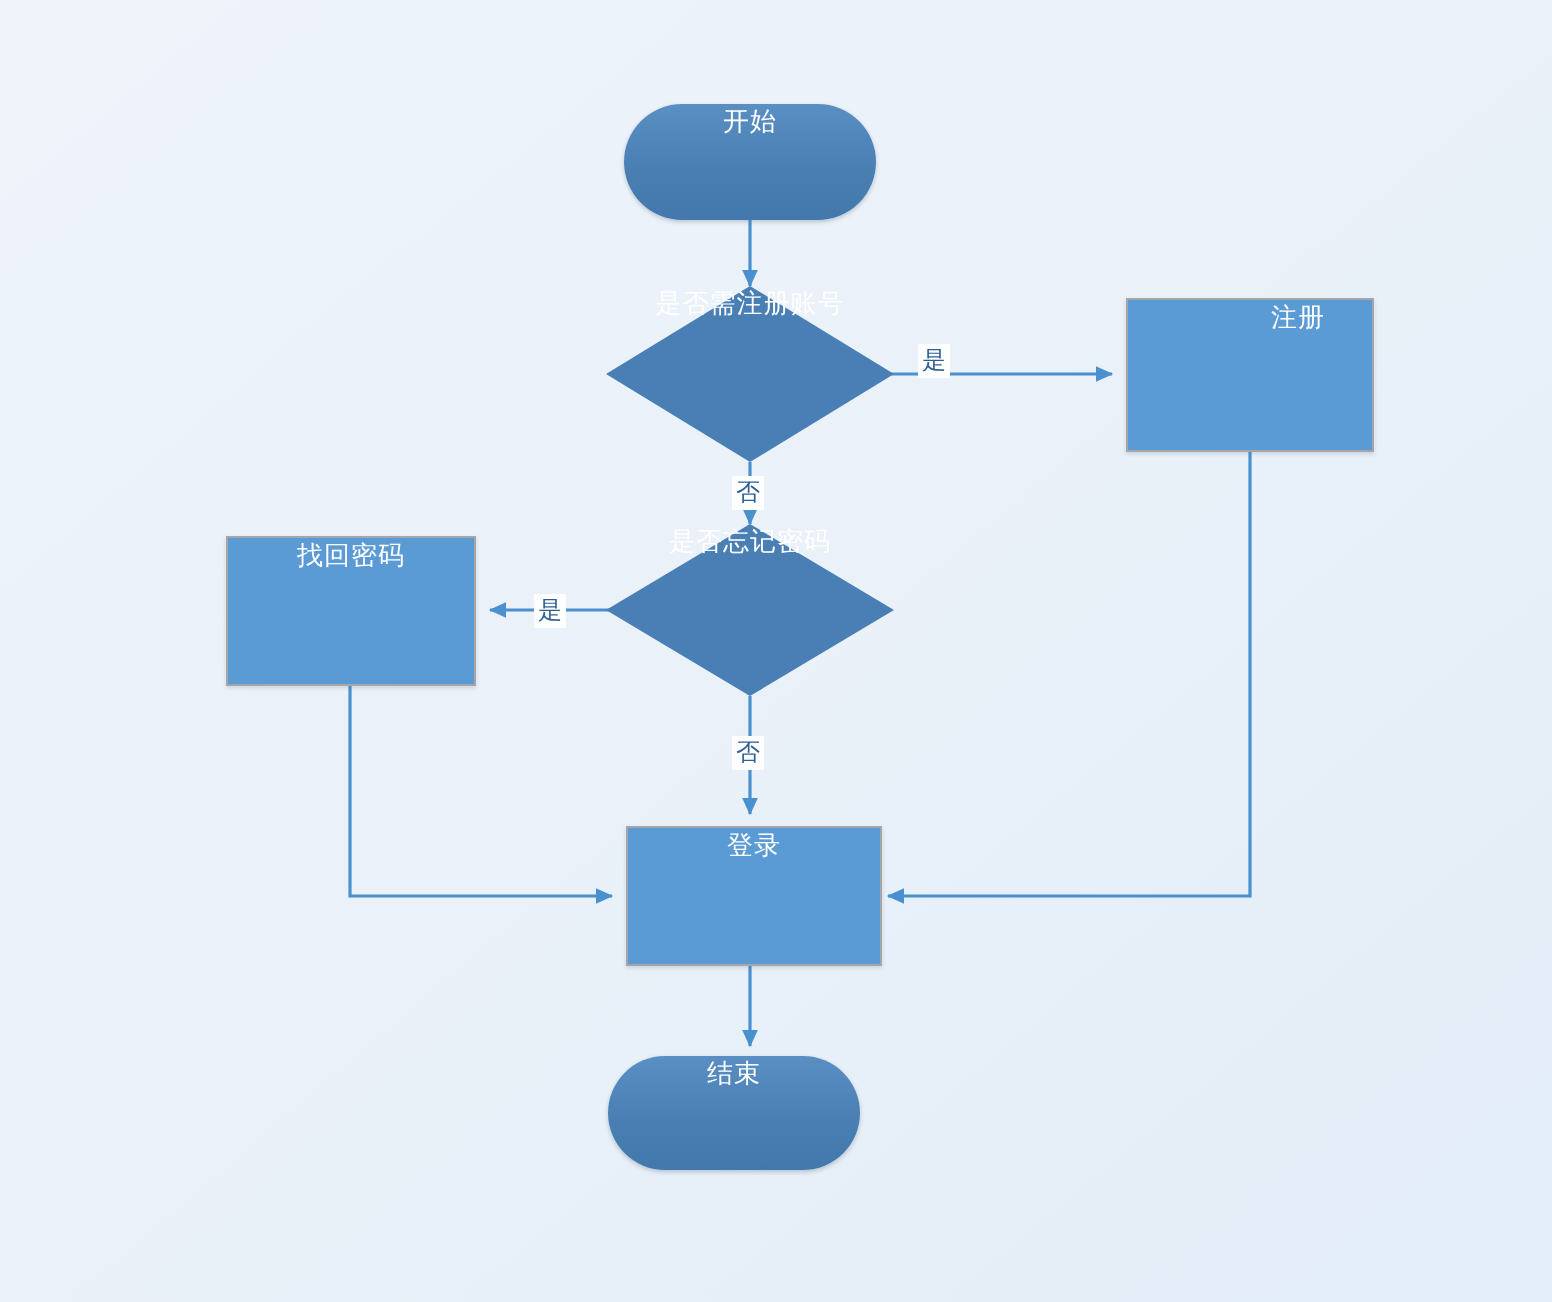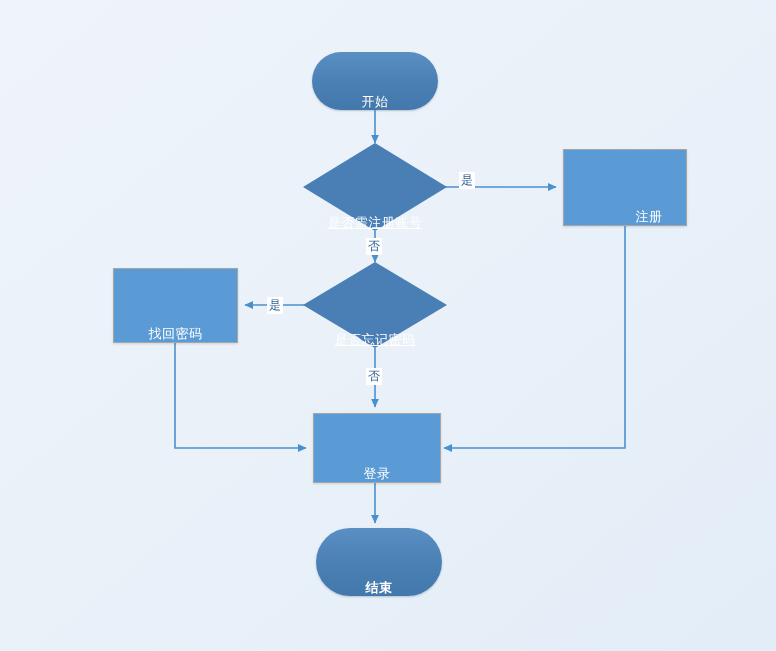--- a/index.html
+++ b/index.html
@@ -21,21 +21,21 @@
   #edges {
     position: absolute;
     left: 0;
     top: 0;
     width: 776px;
     height: 651px;
   }
   .node {
     position: absolute;
     display: flex;
-    align-items: flex-end;
+    align-items: flex-start;
     justify-content: center;
     text-align: center;
     color: #ffffff;
     font-size: 13px;
     line-height: 17px;
     letter-spacing: 0.5px;
     box-sizing: border-box;
     z-index: 3;
   }
   .node-terminal {
@@ -45,21 +45,20 @@
   }
   .node-process {
     background: #5b9bd5;
     border: 1px solid #a6a6a6;
     box-shadow: 0 1px 2px rgba(90, 110, 130, 0.22);
   }
   .node-decision {
     background: transparent;
     border: none;
     box-shadow: none;
-    text-decoration: underline;
   }
   .node-decision .diamond-shape {
     position: absolute;
     left: 0;
     top: 0;
     width: 100%;
     height: 100%;
     z-index: 1;
   }
   .node-decision .diamond-label {
@@ -132,21 +131,21 @@
     <svg class="diamond-shape" viewBox="0 0 144 86" preserveAspectRatio="none">
       <polygon points="72,0 144,43 72,86 0,43" fill="#4a7fb5"></polygon>
     </svg>
     <span class="diamond-label">是否忘记密码</span>
   </div>
 
   <div class="node node-process" style="left:313px; top:413px; width:128px; height:70px;">
     <span>登录</span>
   </div>
 
-  <div class="node node-terminal" style="left:316px; top:528px; width:126px; height:68px;font-weight:bold;">
+  <div class="node node-terminal" style="left:304px; top:528px; width:126px; height:57px;">
     <span>结束</span>
   </div>
 
   <div class="edge-label" style="left:459px; top:172px;">是</div>
 
   <div class="edge-label" style="left:366px; top:238px;">否</div>
 
   <div class="edge-label" style="left:267px; top:297px;">是</div>
 
   <div class="edge-label" style="left:366px; top:368px;">否</div>

